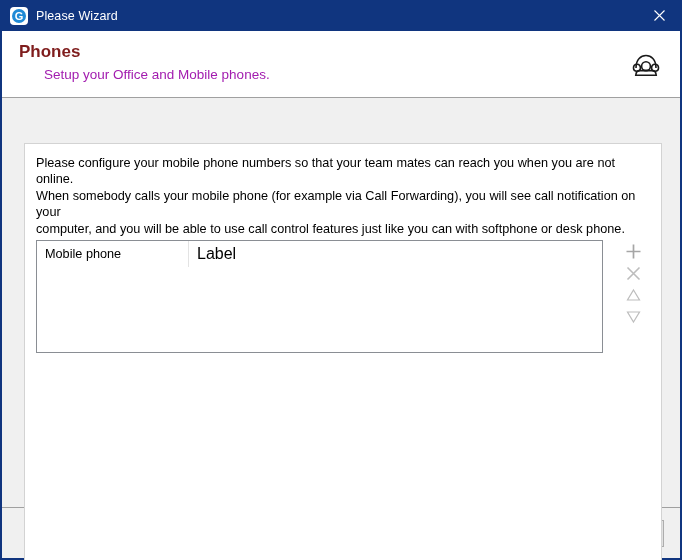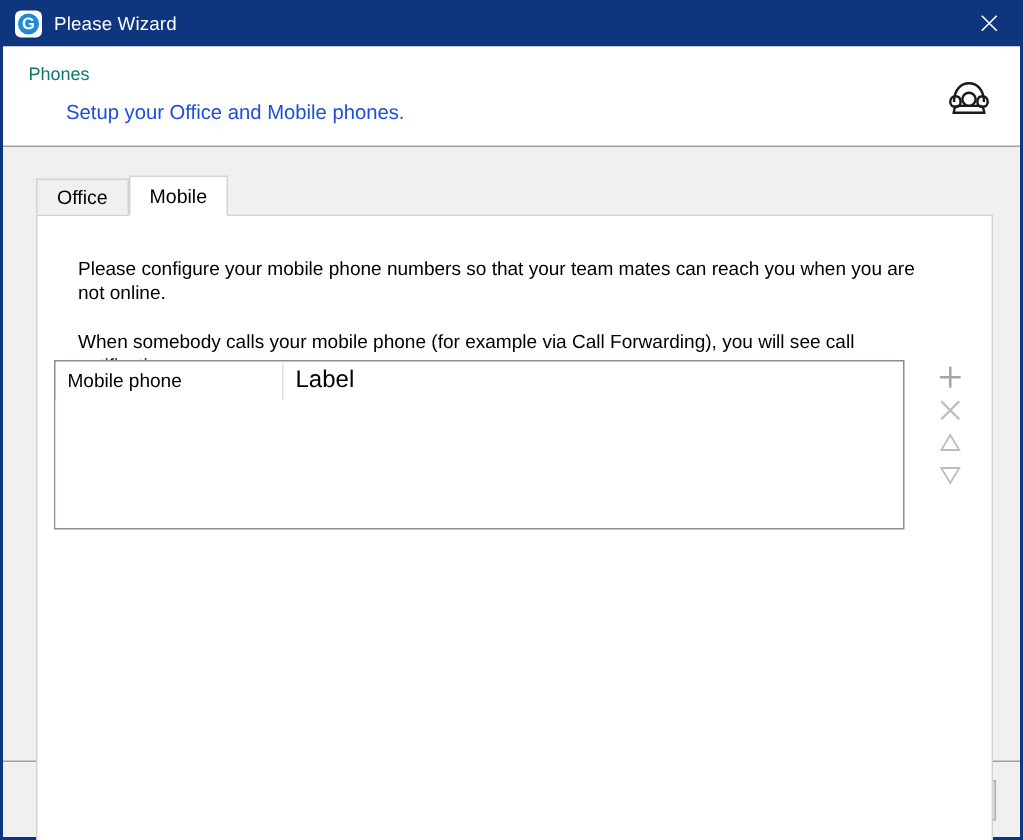--- a/index.html
+++ b/index.html
@@ -89,30 +89,30 @@
     height: 67px;
     min-height: 67px;
     position: relative;
     border-bottom: 1px solid #a0a0a0;
     box-sizing: border-box;
   }
   .header-title {
     position: absolute;
     left: 17px;
     top: 11px;
-    font-size: 12px;
-    font-weight: normal;
-    color: #0f766e;
+    font-size: 17px;
+    font-weight: bold;
+    color: #7f1d1d;
   }
   .header-sub {
     position: absolute;
     left: 42px;
     top: 36px;
     font-size: 13.5px;
-    color: #1d4ed8;
+    color: #a21caf;
   }
   .header-icon {
     position: absolute;
     right: 14px;
     top: 15px;
     width: 40px;
     height: 38px;
   }
 
   
@@ -167,21 +167,21 @@
 
   .intro {
     position: absolute;
     left: 11px;
     top: 11px;
     width: 600px;
     font-size: 12.7px;
     color: #000000;
     line-height: 16.4px;
   }
-  .intro p { margin: 16px; }
+  .intro p { margin: 0; }
   .intro .gap { margin-top: 0px; }
 
   
   .listbox {
     position: absolute;
     left: 11px;
     top: 96px;
     width: 567px;
     height: 113px;
     box-sizing: border-box;
@@ -299,24 +299,20 @@
           <path d="M25.6 22 C25.6 19.6 27 18.2 29 18.2 C31 18.2 32.5 19.6 32.5 22 C32.5 24 31 25.2 29 25.2 C27 25.2 25.6 24 25.6 22 Z"></path>
           <circle cx="20" cy="20.2" r="4.4"></circle>
           <path d="M13.4 24.6 L26.6 24.6 C28.4 24.6 29.6 25.8 29.9 27.6 L30.2 29.2 L9.8 29.2 L10.1 27.6 C10.4 25.8 11.6 24.6 13.4 24.6 Z"></path>
         </g>
       </svg>
     </div>
   </div>
 
   <div class="content">
 
-    <div class="tabstrip">
-      <div class="tab">Office</div>
-      <div class="tab active">Mobile</div>
-    </div>
 
     <div class="tabpanel">
 
       <div class="intro">
         <p>Please configure your mobile phone numbers so that your team mates can reach you when you are not online.</p>
         <p class="gap">When somebody calls your mobile phone (for example via Call Forwarding), you will see call notification on your</p>
         <p>computer, and you will be able to use call control features just like you can with softphone or desk phone.</p>
       </div>
 
       <div class="listbox">

